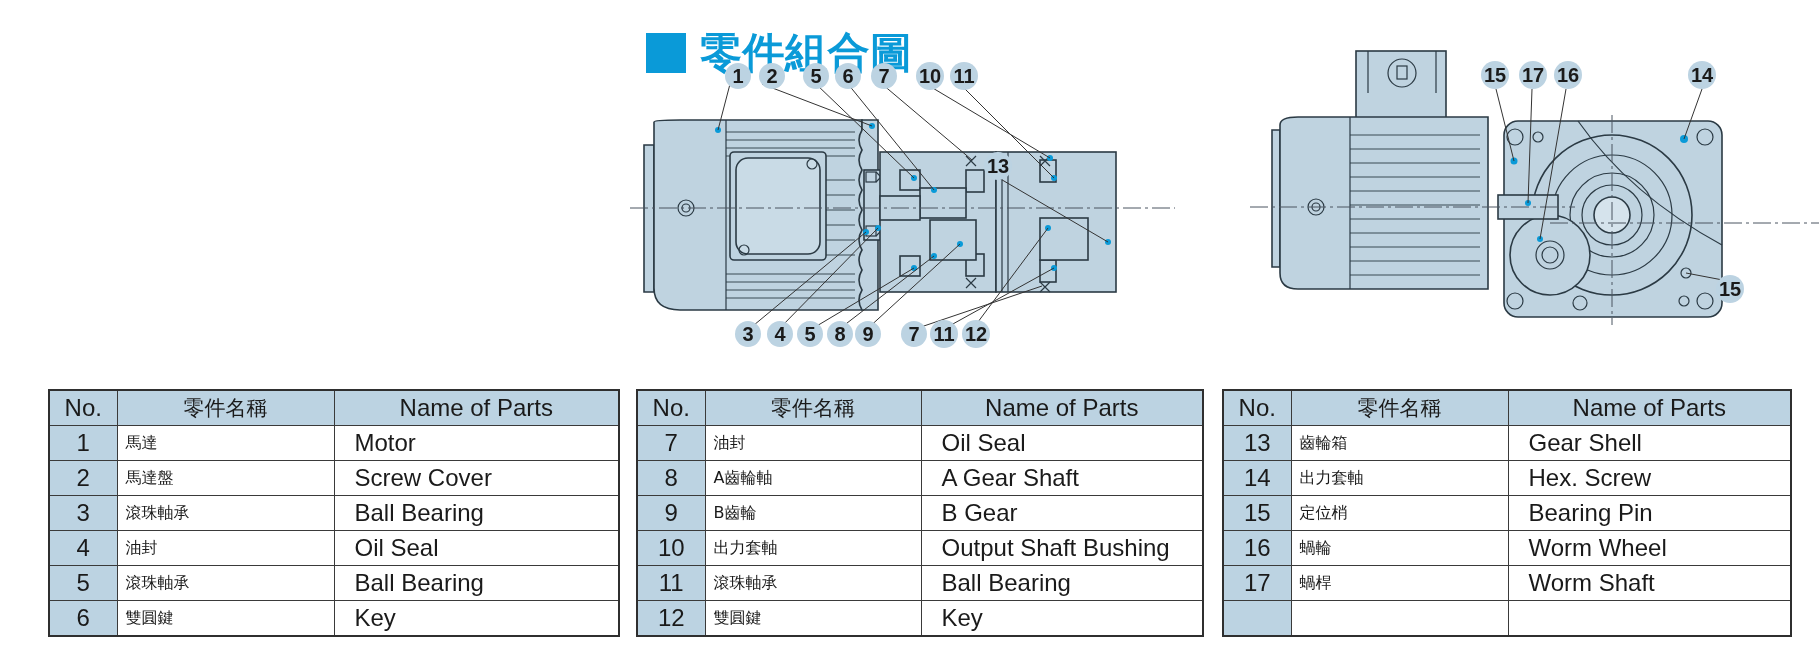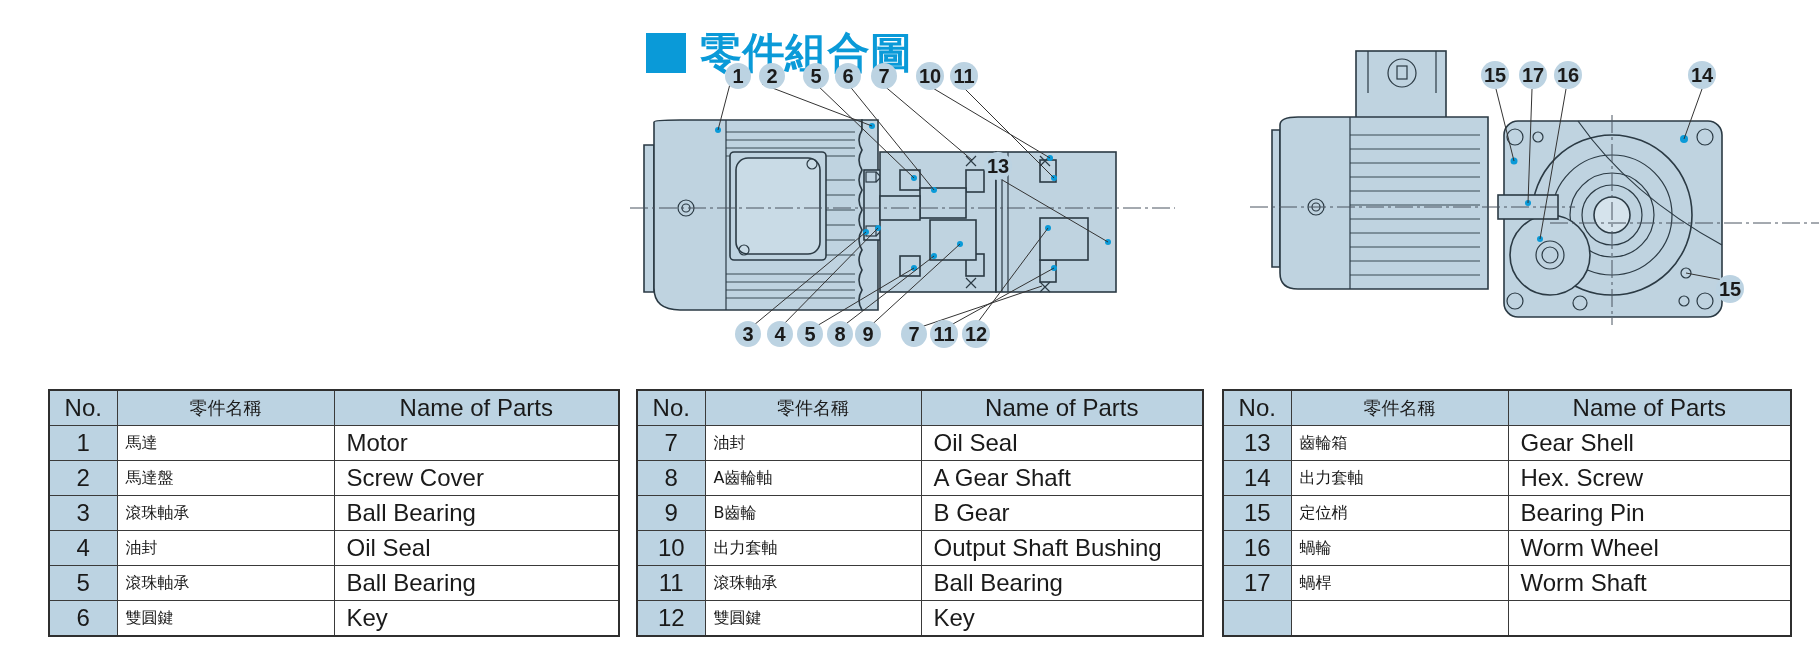--- a/index.html
+++ b/index.html
@@ -14,22 +14,22 @@
   .line { stroke:#2b3a44; stroke-width:1.2; fill:none; }
   .thin { stroke:#2b3a44; stroke-width:0.9; fill:none; }
   .center { stroke:#4a5560; stroke-width:1; stroke-dasharray:18 4 3 4; fill:none; }
   .leader { stroke:#333; stroke-width:1; fill:none; }
   .dot { fill:#0a9ad8; }
   table.parts { position:absolute; top:389px; border-collapse:collapse; border:2.5px solid #2f2f2f; font-size:24px; color:#1a1a1a; }
   table.parts td, table.parts th { border:1.5px solid #3a3a3a; height:34px; padding:0; font-weight:normal; }
   table.parts th { background:#bcd3e2; text-align:center; }
   table.parts td.no { background:#bcd3e2; text-align:center; }
   table.parts td.cn { padding-left:8px; font-family:"DejaVu Sans", sans-serif; font-size:16px; }
-  table.parts td.en { padding-left:12px; }
-  table.parts th.cnh { font-family:"DejaVu Sans", sans-serif; font-size:18px; }
+  table.parts td.en { padding-left:20px; }
+  table.parts th.cnh { font-family:"DejaVu Sans", sans-serif; font-size:21px; }
 </style>
 </head>
 <body>
 
 <div class="title">
   <span class="sq"></span>
   <span class="cn">零件組合圖</span>
 </div>
 
 <svg class="drawing" style="left:630px;top:60px;" width="560" height="300" viewBox="0 0 560 300">

